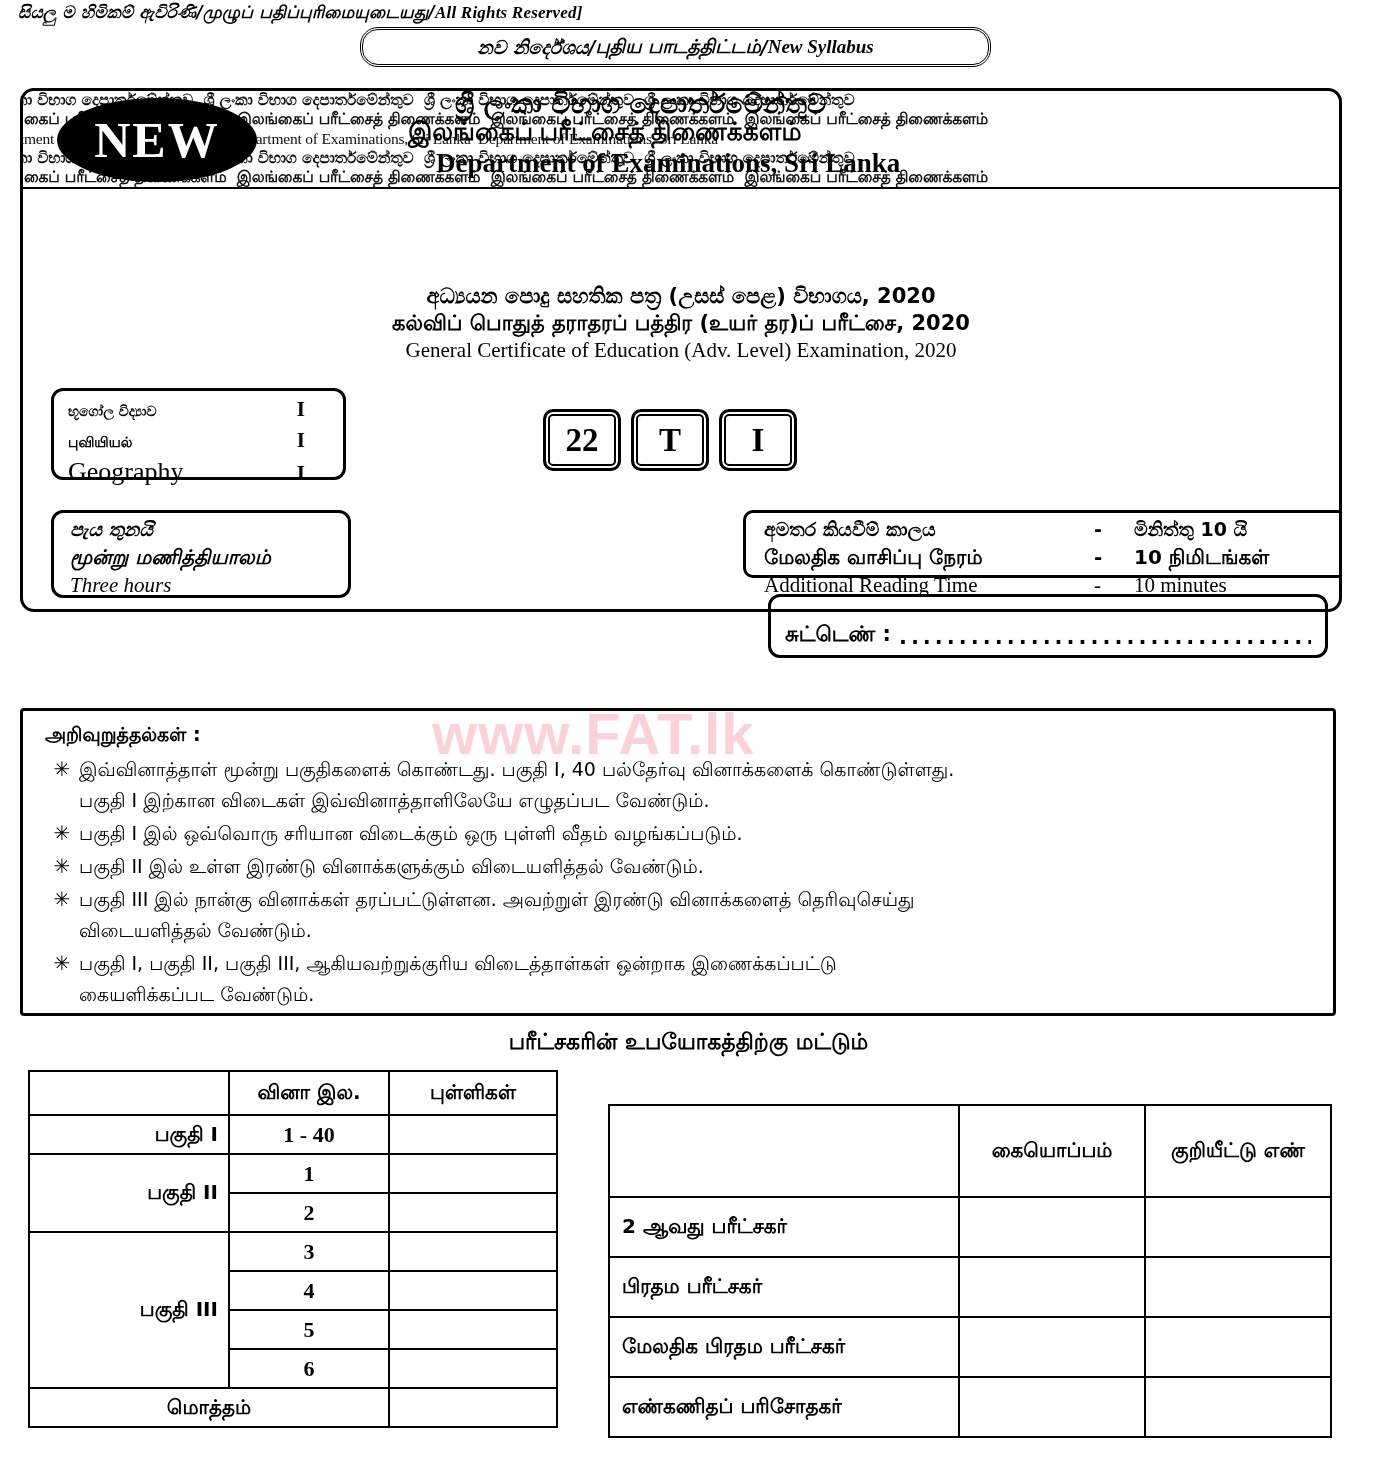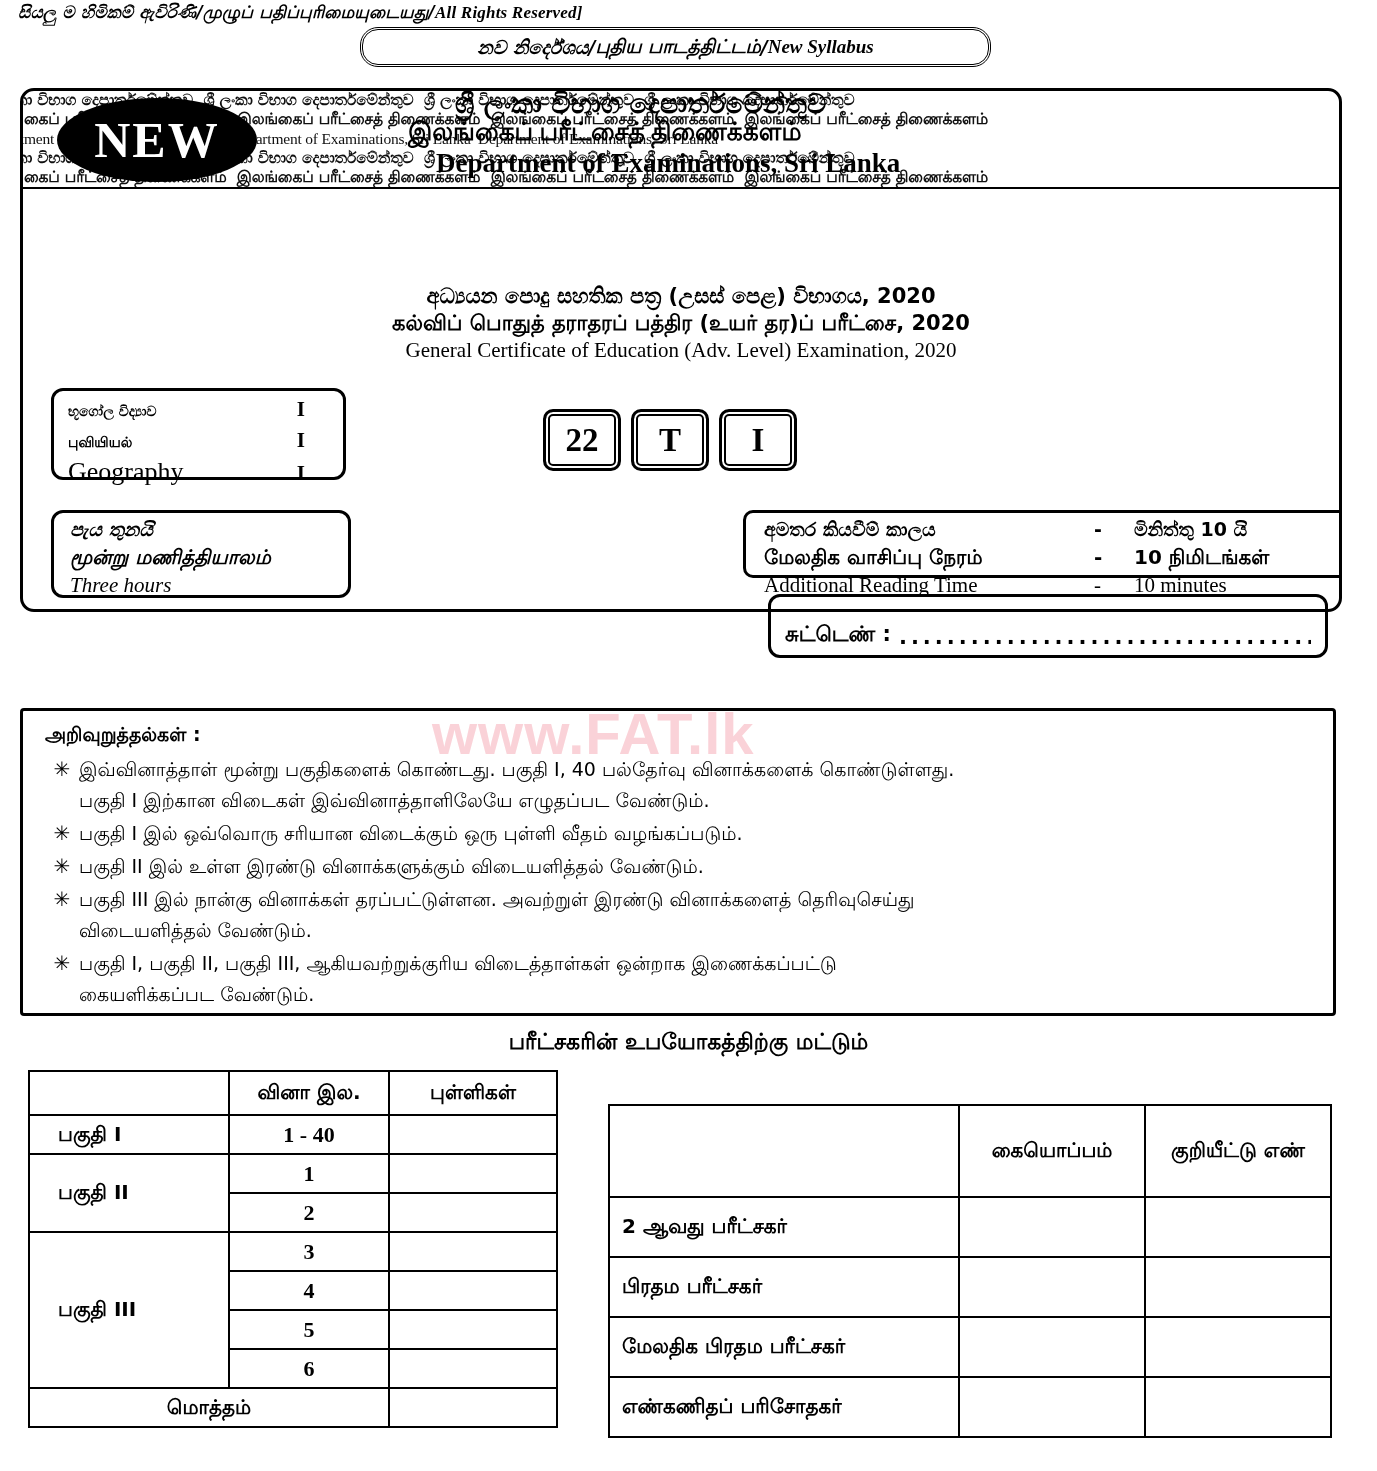--- a/index.html
+++ b/index.html
@@ -308,21 +308,21 @@
   }
   .marks-table td, .marks-table th {
     border: 2px solid #000;
     height: 39px;
     font-size: 20px;
     font-weight: bold;
     padding: 0 10px;
     box-sizing: border-box;
   }
   .marks-table th { text-align: center; height: 44px; }
-  .marks-table td.part { text-align: left; padding-left: 28px; }
+  .marks-table td.part { text-align: right; padding-left: 28px; }
   .marks-table td.qno {
     text-align: center;
     font-family: "Liberation Serif", serif;
     font-size: 22px;
   }
   .marks-table td.mk { }
   .marks-table td.total { text-align: center; }
   .m-col1 { width: 200px; }
   .m-col2 { width: 160px; }
   .m-col3 { width: 168px; }

